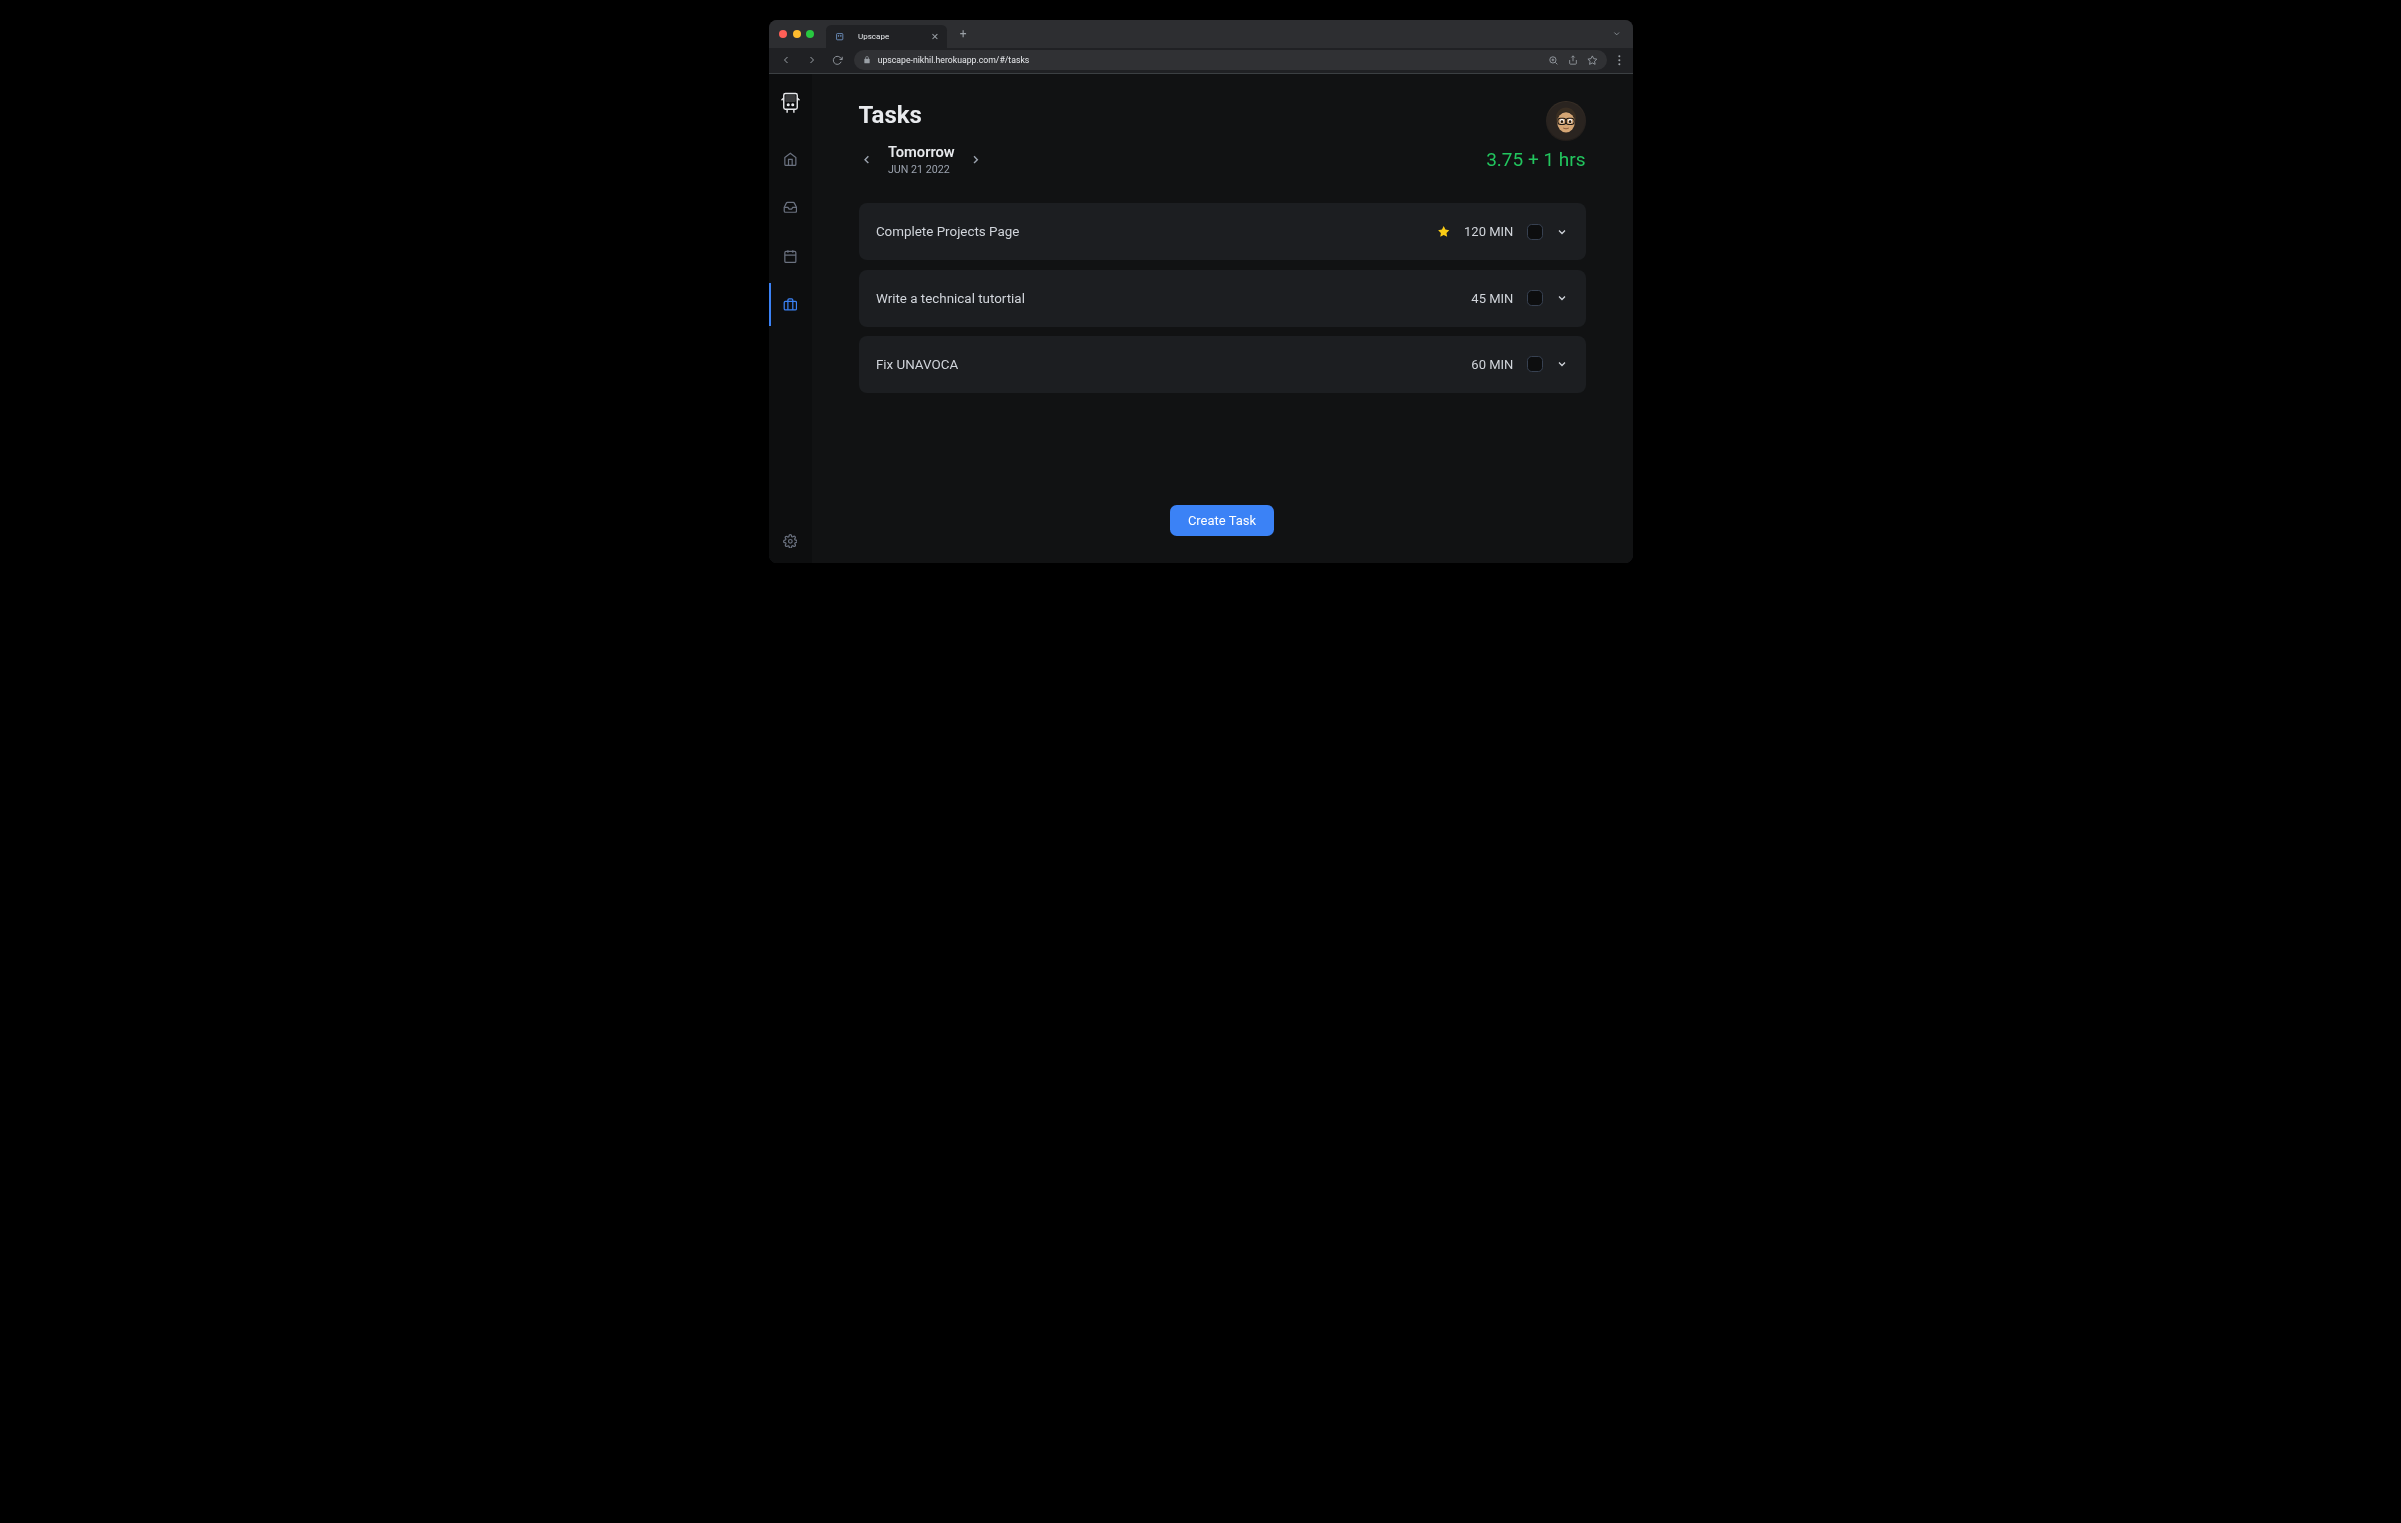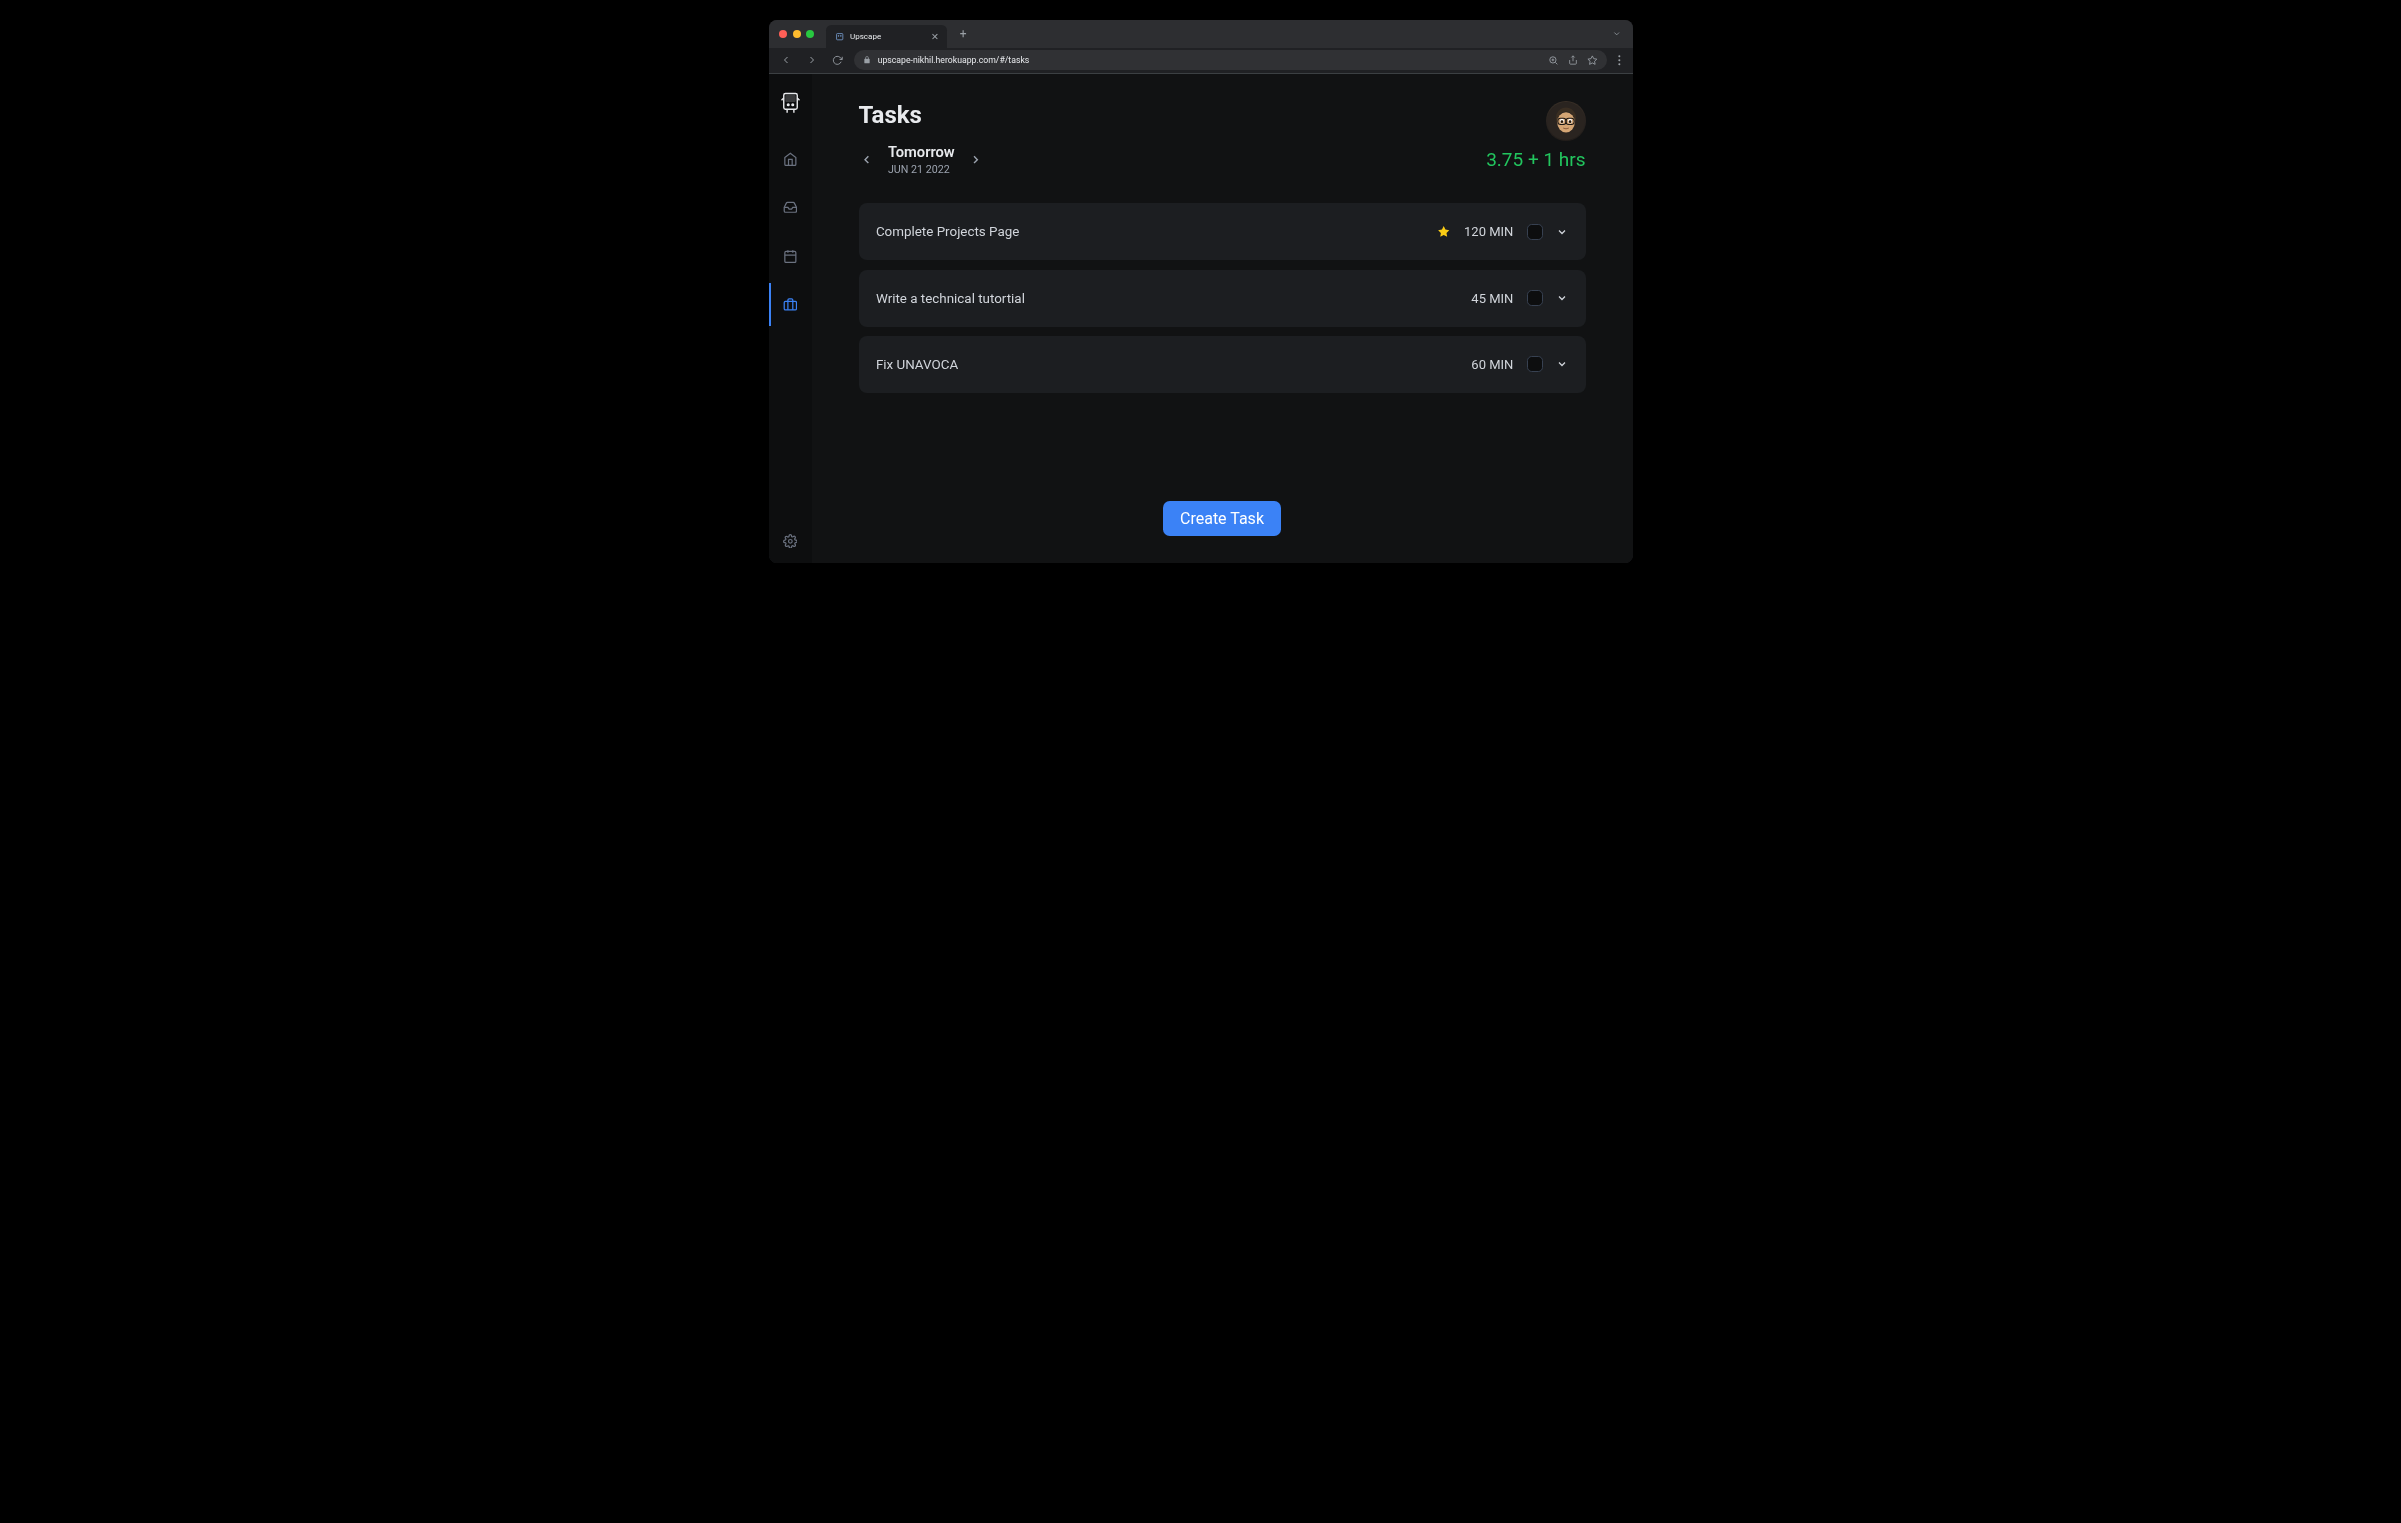--- a/index.html
+++ b/index.html
@@ -6,21 +6,21 @@
 body { background: #000; display: flex; align-items: flex-start; justify-content: center; min-height: 100vh; padding: 20px; }
 .browser-window { width: 864px; background: #202124; border-radius: 8px; overflow: hidden; box-shadow: 0 13.4px 40px rgba(0,0,0,0.5); }
 .titlebar { height: 28px; background: #2d2e31; display: flex; align-items: center; padding: 0 10.7px; position: relative; }
 .traffic-lights { display: flex; gap: 5.4px; }
 .traffic-light { width: 8px; height: 8px; border-radius: 50%; }
 .tl-red { background: #ff5f57; }
 .tl-yellow { background: #febc2e; }
 .tl-green { background: #28c840; }
 .tab { margin-left: 12px; background: #202124; border-radius: 5.4px 5.4px 0 0; height: 23px; display: flex; align-items: center; padding: 0 8px; gap: 5.4px; min-width: 121px; margin-top: 5.4px; }
 .tab-favicon { width: 10.7px; height: 10.7px; display: flex; align-items: center; justify-content: center; }
-.tab-title { color: #e8eaed; font-size: 8px; flex: 1; }
+.tab-title { color: #e8eaed; font-size: 8px; flex: 1; margin-left: 8px; }
 .tab-close { color: #9aa0a6; font-size: 9.4px; cursor: pointer; }
 .new-tab { margin-left: 6.7px; color: #9aa0a6; font-size: 12px; cursor: pointer; width: 19px; height: 19px; display: flex; align-items: center; justify-content: center; border-radius: 50%; }
 .titlebar-right { margin-left: auto; }
 .chevron-down { color: #9aa0a6; }
 .addressbar-row { height: 25.5px; background: #202124; display: flex; align-items: center; padding: 0 8px; gap: 6.7px; border-bottom: 0.7px solid #3c4043; }
 .nav-btn { width: 19px; height: 19px; display: flex; align-items: center; justify-content: center; color: #9aa0a6; cursor: pointer; border-radius: 50%; }
 .addressbar { flex: 1; background: #303134; border-radius: 12px; height: 20px; display: flex; align-items: center; padding: 0 9.4px; gap: 6.7px; }
 .lock-icon { color: #9aa0a6; }
 .url-text { color: #e8eaed; font-size: 8.7px; flex: 1; }
 .addressbar-icons { display: flex; gap: 9.4px; align-items: center; color: #9aa0a6; }
@@ -45,21 +45,21 @@
 .hours-summary { color: #22c55e; font-size: 19px; }
 .task-list { margin-top: 27px; display: flex; flex-direction: column; gap: 9.4px; }
 .task-card { background: #1c1e21; border-radius: 8px; height: 57px; display: flex; align-items: center; padding: 0 17.4px; gap: 13.4px; }
 .task-title { color: #d1d5db; font-size: 13.4px; flex: 1; }
 .star { color: #facc15; }
 .task-duration { color: #d1d5db; font-size: 13px; min-width: 47px; text-align: right; }
 .task-checkbox { width: 16px; height: 16px; border-radius: 4.7px; background: #0d0e0f; border: 0.7px solid #374151; cursor: pointer; }
 .task-expand { color: #d1d5db; cursor: pointer; }
 .main-spacer { flex: 1; }
 .create-btn-row { display: flex; justify-content: center; padding-bottom: 6.7px; }
-.create-btn { background: #3b82f6; color: #fff; border: none; border-radius: 6.7px; padding: 8px 17.4px; font-size: 16px; cursor: pointer; }
+.create-btn { background: #3b82f6; color: #fff; border: none; border-radius: 6.7px; padding: 8px 17.4px; font-size: 13px; cursor: pointer; }
 svg { display: block; }
 </style>
 </head>
 <body>
 
 <div class="browser-window">
 
   <div class="titlebar">
     <div class="traffic-lights">
       <div class="traffic-light tl-red"></div>

